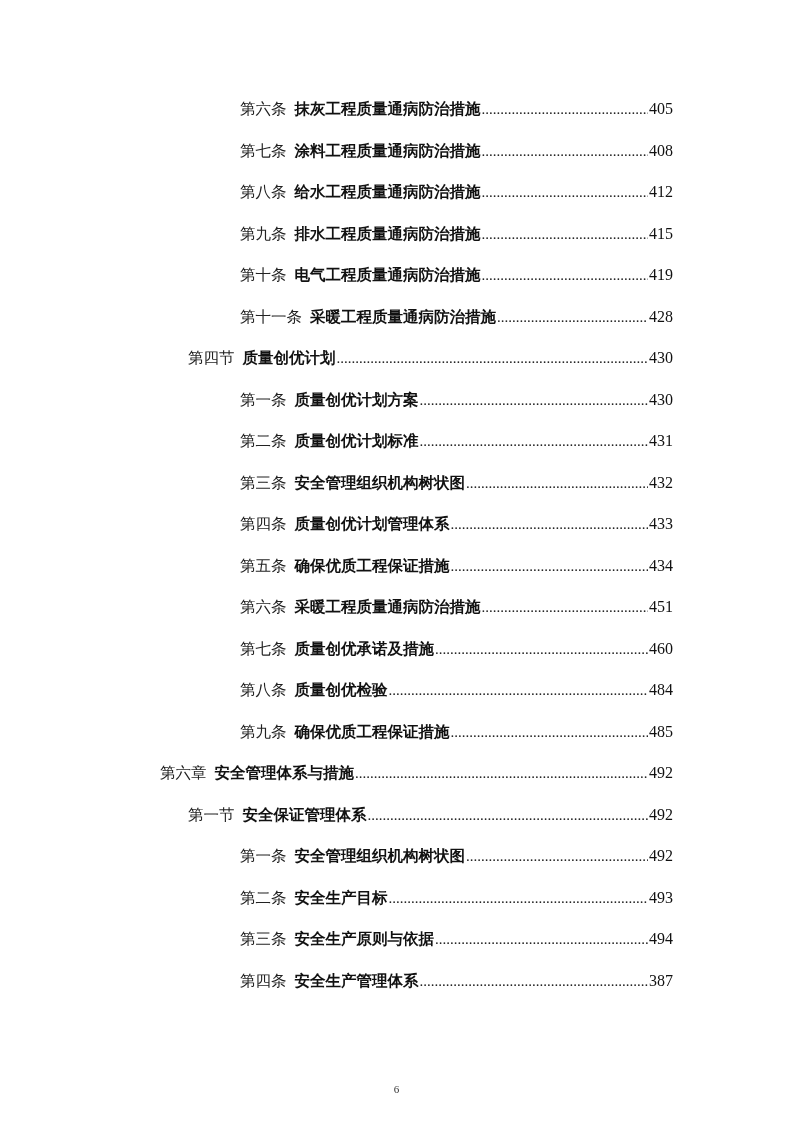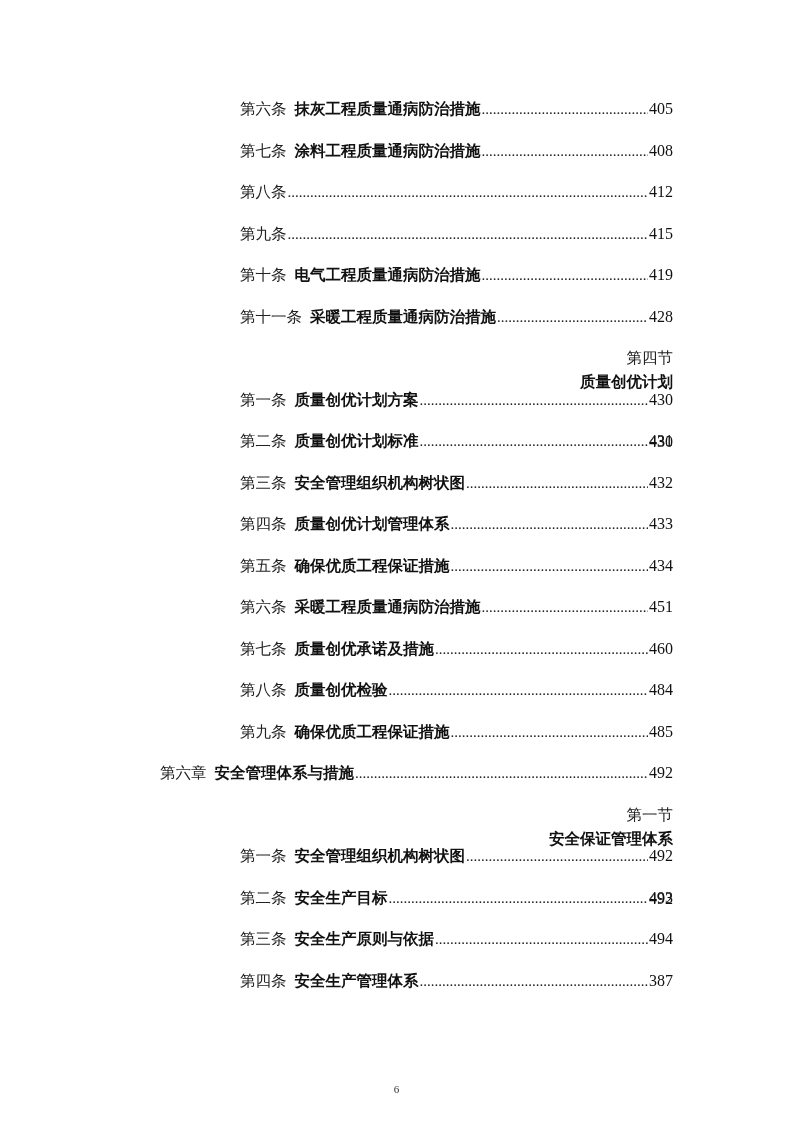--- a/index.html
+++ b/index.html
@@ -7,21 +7,21 @@
       font-family: "DejaVu Serif", "Liberation Serif", serif; color: #111; }
     .toc { position: absolute; left: 0; top: 0; width: 793px; }
     .row { position: absolute; right: 120px; height: 24px; display: flex; align-items: flex-end;
       font-size: 15.5px; line-height: 24px; white-space: nowrap; }
     .num { color: #222; font-weight: normal; }
     .title { font-weight: bold; margin-left: 8px; }
     .dots { flex: 1; overflow: hidden; margin: 0 1px; color: #222; letter-spacing: 0px; }
     .dots::before { content: "........................................................................................................................................................"; font-family: "Liberation Serif", serif; font-size: 15px; }
     .page { font-family: "Liberation Serif", serif; font-size: 16px; margin-top: 36px; }
     .lvl-chap { left: 160px; }
-    .lvl-sec { left: 200px; flex-direction: column; }
+    .lvl-sec { left: 188px; }
     .lvl-art { left: 240px; }
     .footer { position: absolute; left: 0; width: 793px; top: 1083px; text-align: center;
       font-family: "Liberation Serif", serif; font-size: 11px; color: #333; }
   </style>
 </head>
 <body>
 
 <div class="toc">
   <div class="row lvl-art" style="top:97px">
       <span class="num">第六条</span>
@@ -30,25 +30,27 @@
       <span class="page">405</span>
     </div>
   <div class="row lvl-art" style="top:139px">
       <span class="num">第七条</span>
       <span class="title">涂料工程质量通病防治措施</span>
       <span class="dots"></span>
       <span class="page">408</span>
     </div>
   <div class="row lvl-art" style="top:180px">
       <span class="num">第八条</span>
+      <span class="title">给水工程质量通病防治措施</span>
       <span class="dots"></span>
       <span class="page">412</span>
     </div>
   <div class="row lvl-art" style="top:222px">
       <span class="num">第九条</span>
+      <span class="title">排水工程质量通病防治措施</span>
       <span class="dots"></span>
       <span class="page">415</span>
     </div>
   <div class="row lvl-art" style="top:263px">
       <span class="num">第十条</span>
       <span class="title">电气工程质量通病防治措施</span>
       <span class="dots"></span>
       <span class="page">419</span>
     </div>
   <div class="row lvl-art" style="top:305px">

